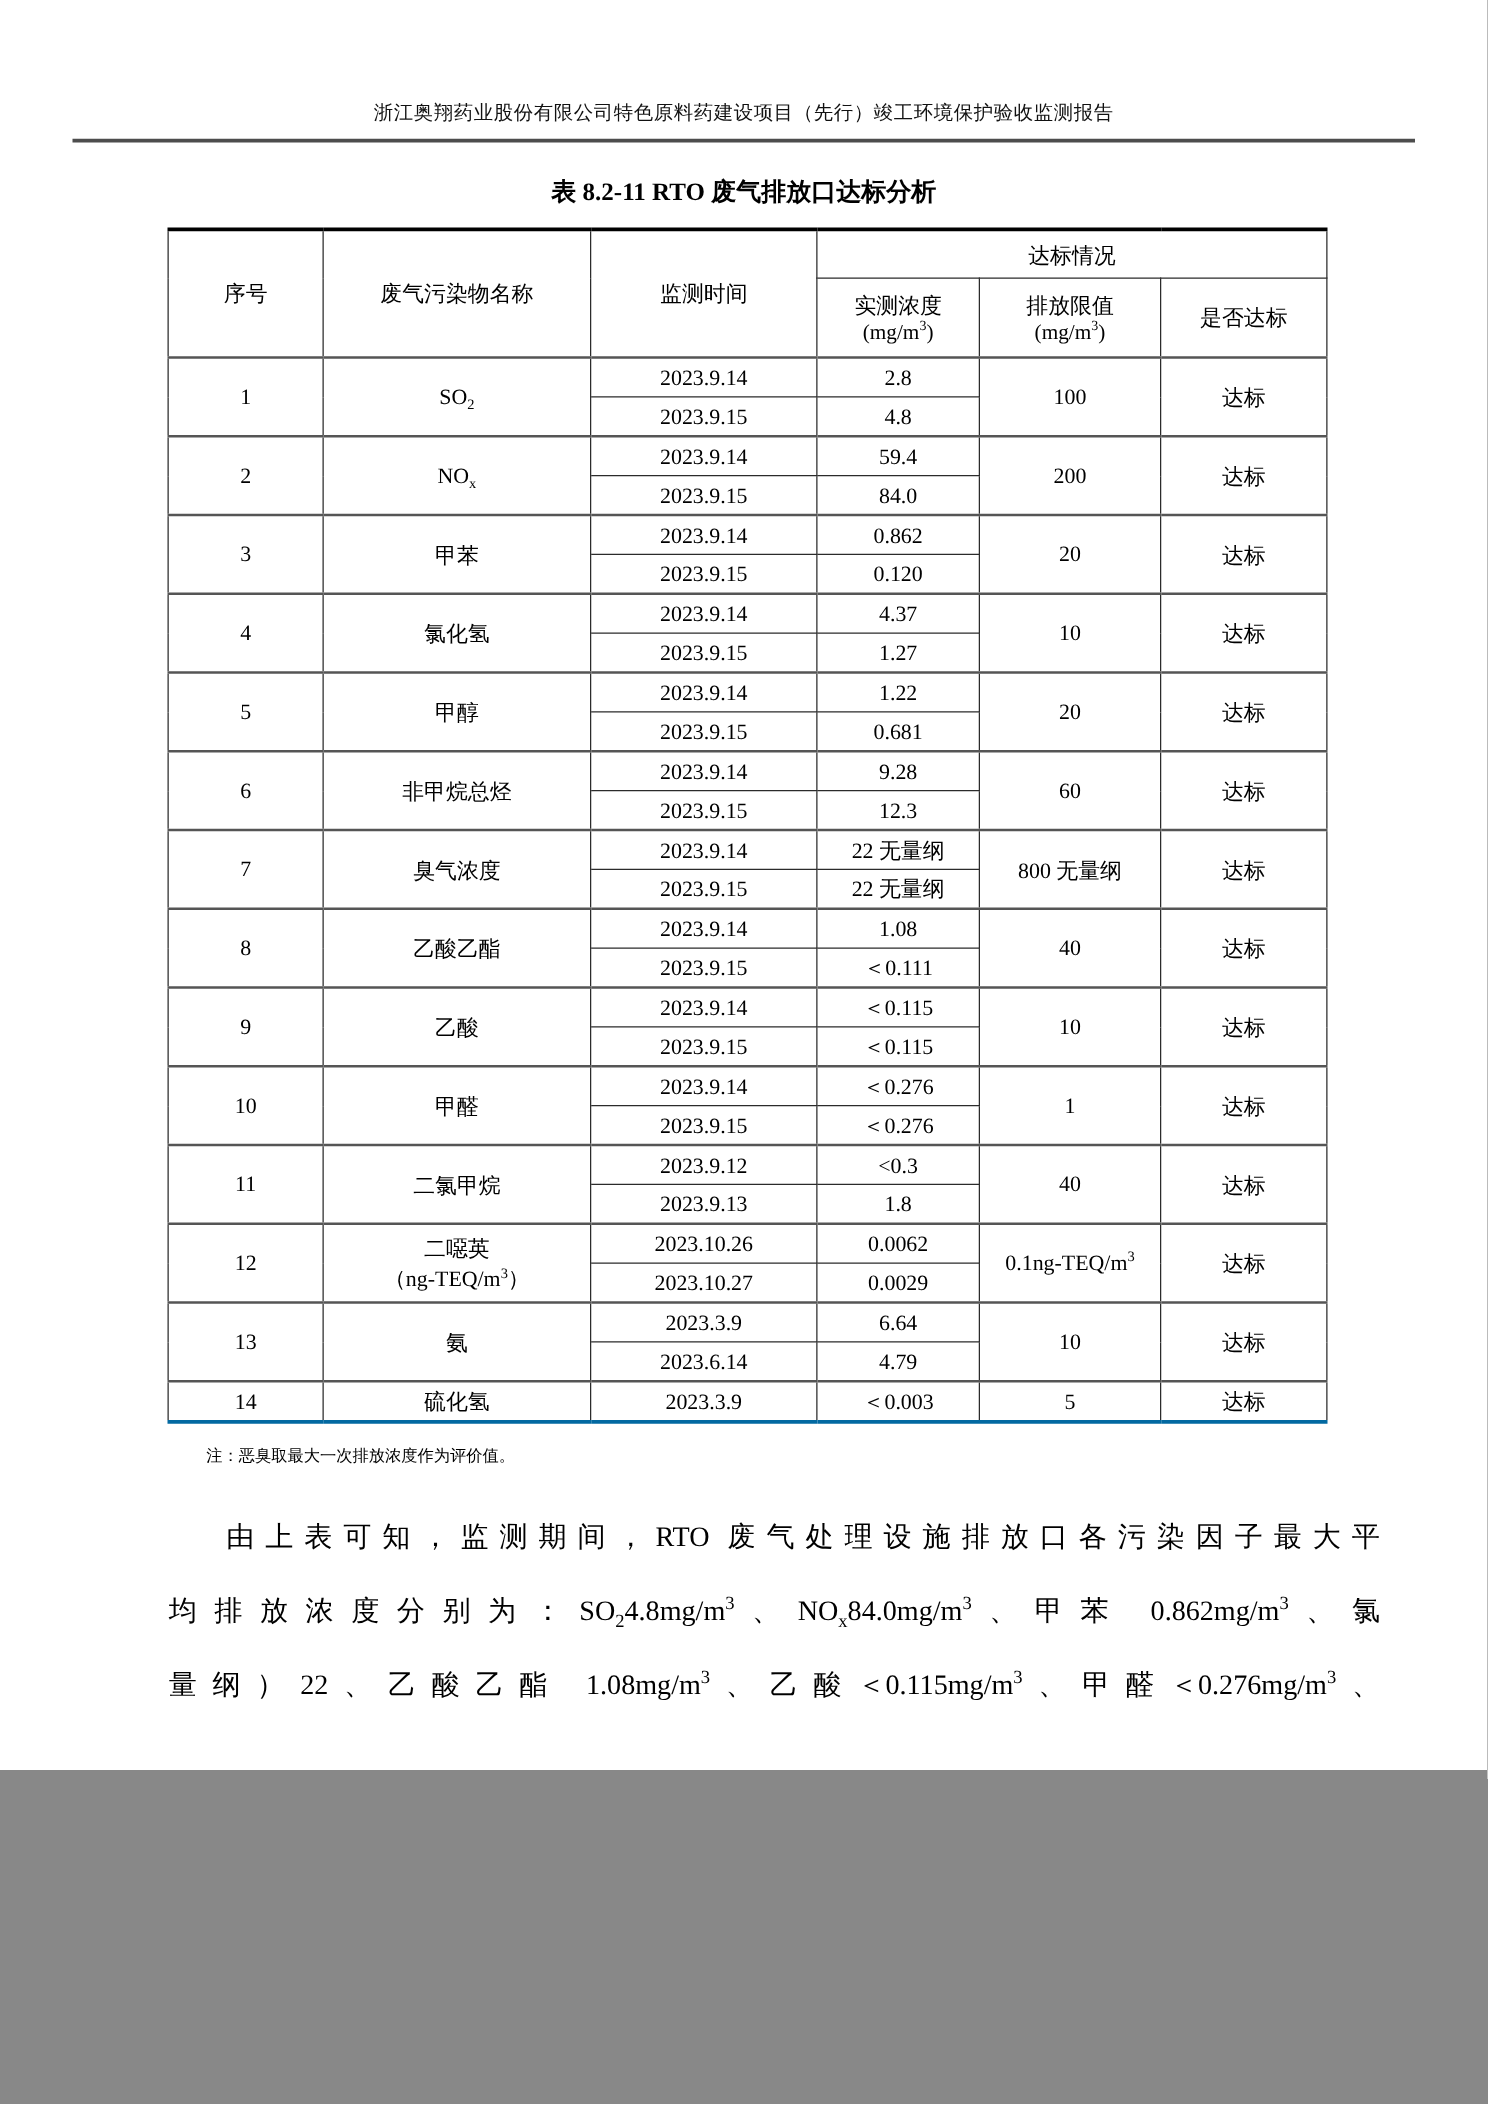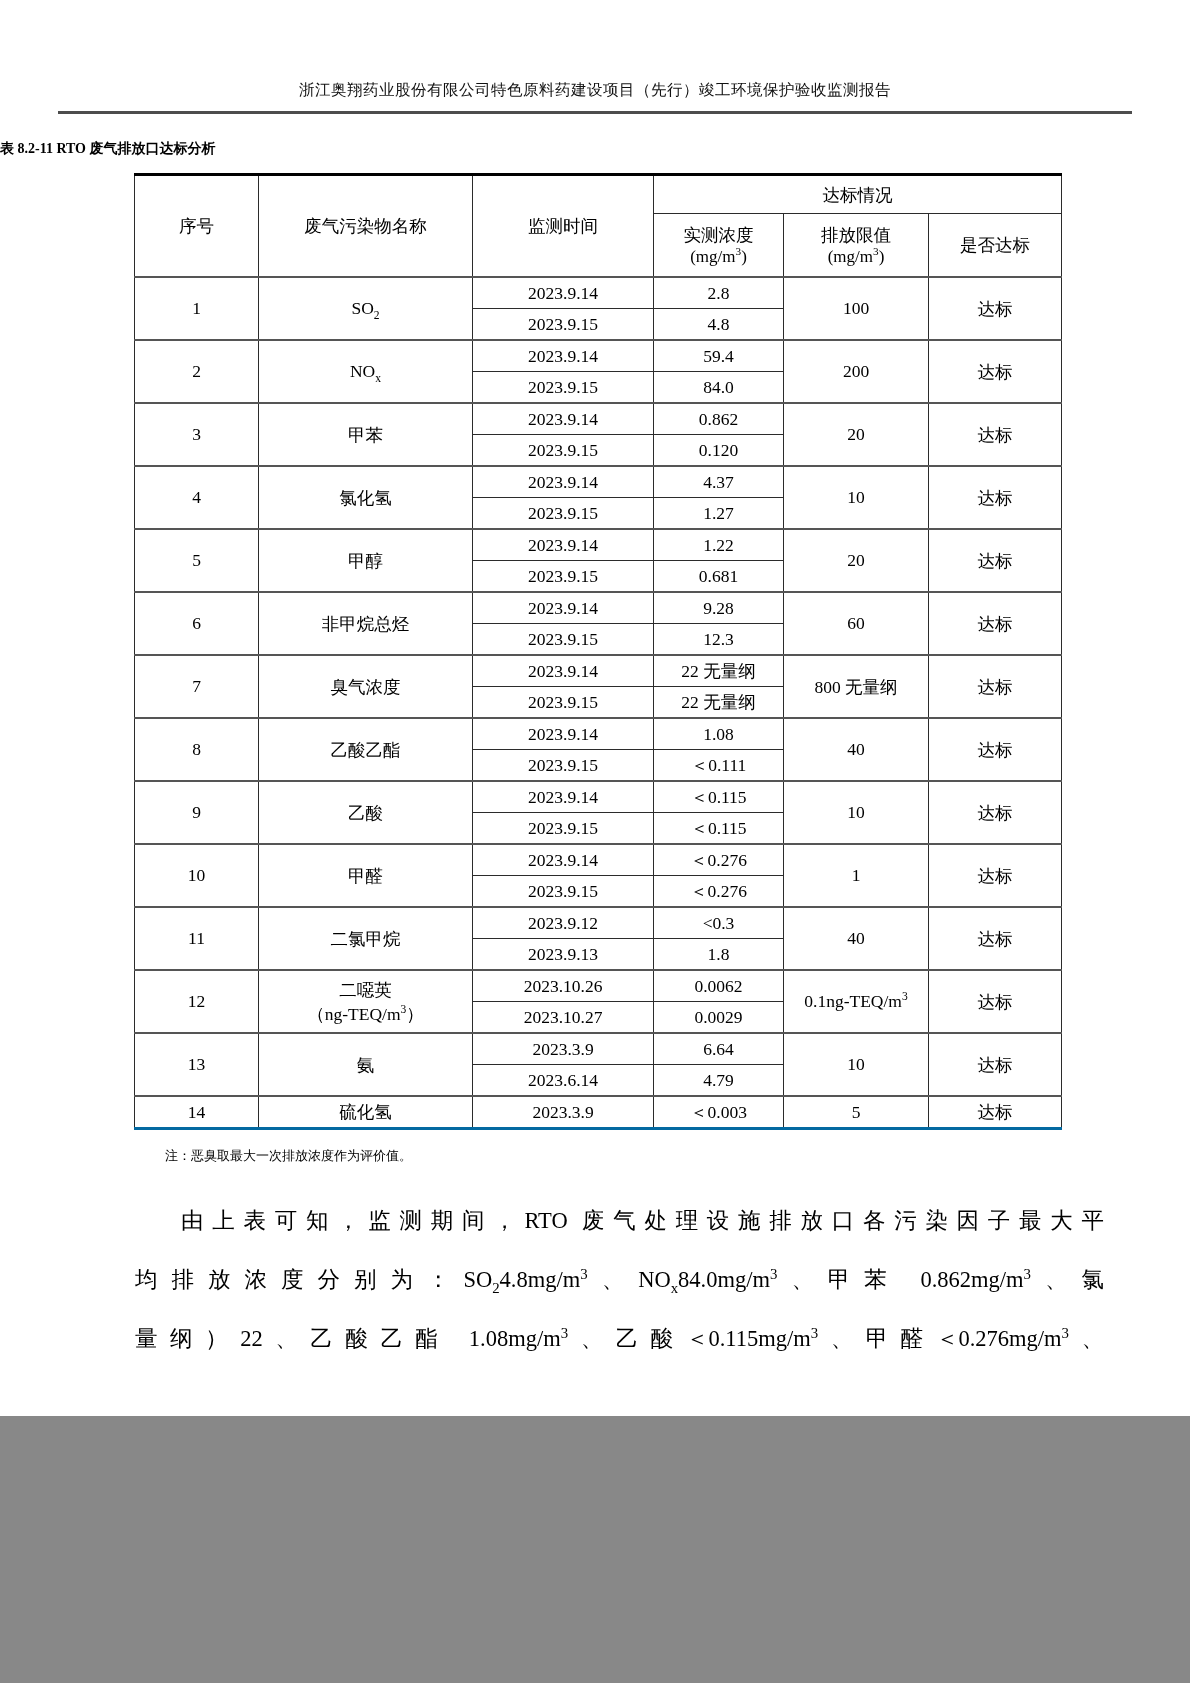--- a/index.html
+++ b/index.html
@@ -19,21 +19,22 @@
     letter-spacing:0.5px;
     color:#111;
   }
   .divider {
     margin:10px 58px 0 58px;
     border-top:3px solid #4d4d4d;
     height:0;
   }
   .table-title {
     margin-top:26px;
-    font-size:14px;
+    text-align:center;
+    font-size:20px;
     font-weight:bold;
     color:#000;
   }
   table.emissions {
     margin:15px 0 0 134px;
     width:927px;
     border-collapse:collapse;
     table-layout:fixed;
   }
   th, td {

